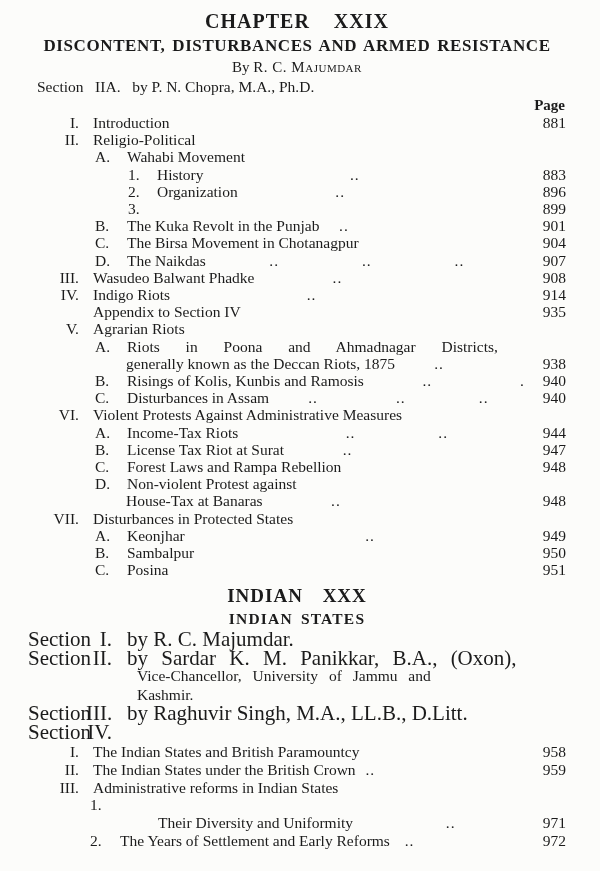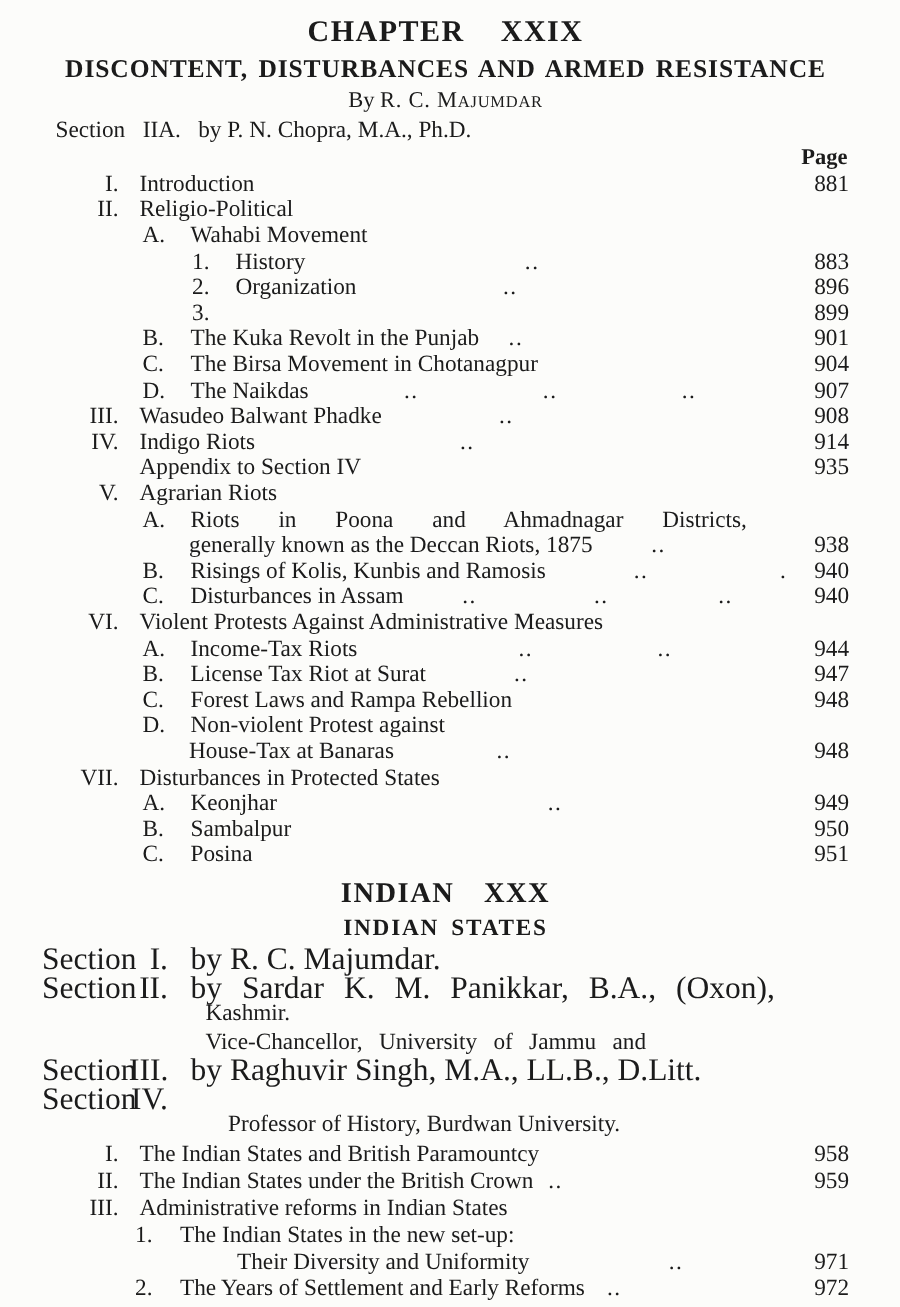--- a/index.html
+++ b/index.html
@@ -233,36 +233,35 @@
           <span class="secnum">I.</span>
           <span class="sectext">by R. C. Majumdar.</span>
         </div>
       </div>
       <div class="sec">
         <div class="secrow">
           <span class="secword">Section</span>
           <span class="secnum">II.</span>
           <span class="sectext" style="word-spacing: 8px;">by Sardar K. M. Panikkar, B.A., (Oxon),</span>
         </div>
+        <div class="contline" style="word-spacing: 7px;">Vice-Chancellor, University of Jammu and</div>
         <div class="contline">Kashmir.</div>
-        <div class="contline" style="word-spacing: 7px;">Vice-Chancellor, University of Jammu and</div>
       </div>
       <div class="sec">
         <div class="secrow">
           <span class="secword">Section</span>
           <span class="secnum">III.</span>
           <span class="sectext">by Raghuvir Singh, M.A., LL.B., D.Litt.</span>
         </div>
       </div>
       <div class="sec">
         <div class="secrow">
           <span class="secword">Section</span>
           <span class="secnum">IV.</span>
         </div>
-        <div class="contline deep">Professor of History, Burdwan University.</div>
       </div>
     </div>
   <div id="toc30">
       <div class="trow rom">
         <span class="lbl">I.</span>
         <span class="t">The Indian States and British Paramountcy</span>
         <span class="dots"></span>
         <span class="pg">958</span>
       </div>
       <div class="trow rom">
@@ -272,21 +271,20 @@
         <span class="pg">959</span>
       </div>
       <div class="trow rom">
         <span class="lbl">III.</span>
         <span class="t">Administrative reforms in Indian States</span>
         <span class="dots"></span>
         <span class="pg"></span>
       </div>
       <div class="trow num2">
         <span class="lbl">1.</span>
-        <span class="t">The Indian States in the new set-up:</span>
         <span class="dots"></span>
         <span class="pg"></span>
       </div>
       <div class="trow cont3">
         <span class="lbl"></span>
         <span class="t">Their Diversity and Uniformity</span>
         <span class="dots">                  ..</span>
         <span class="pg">971</span>
       </div>
       <div class="trow num2">

